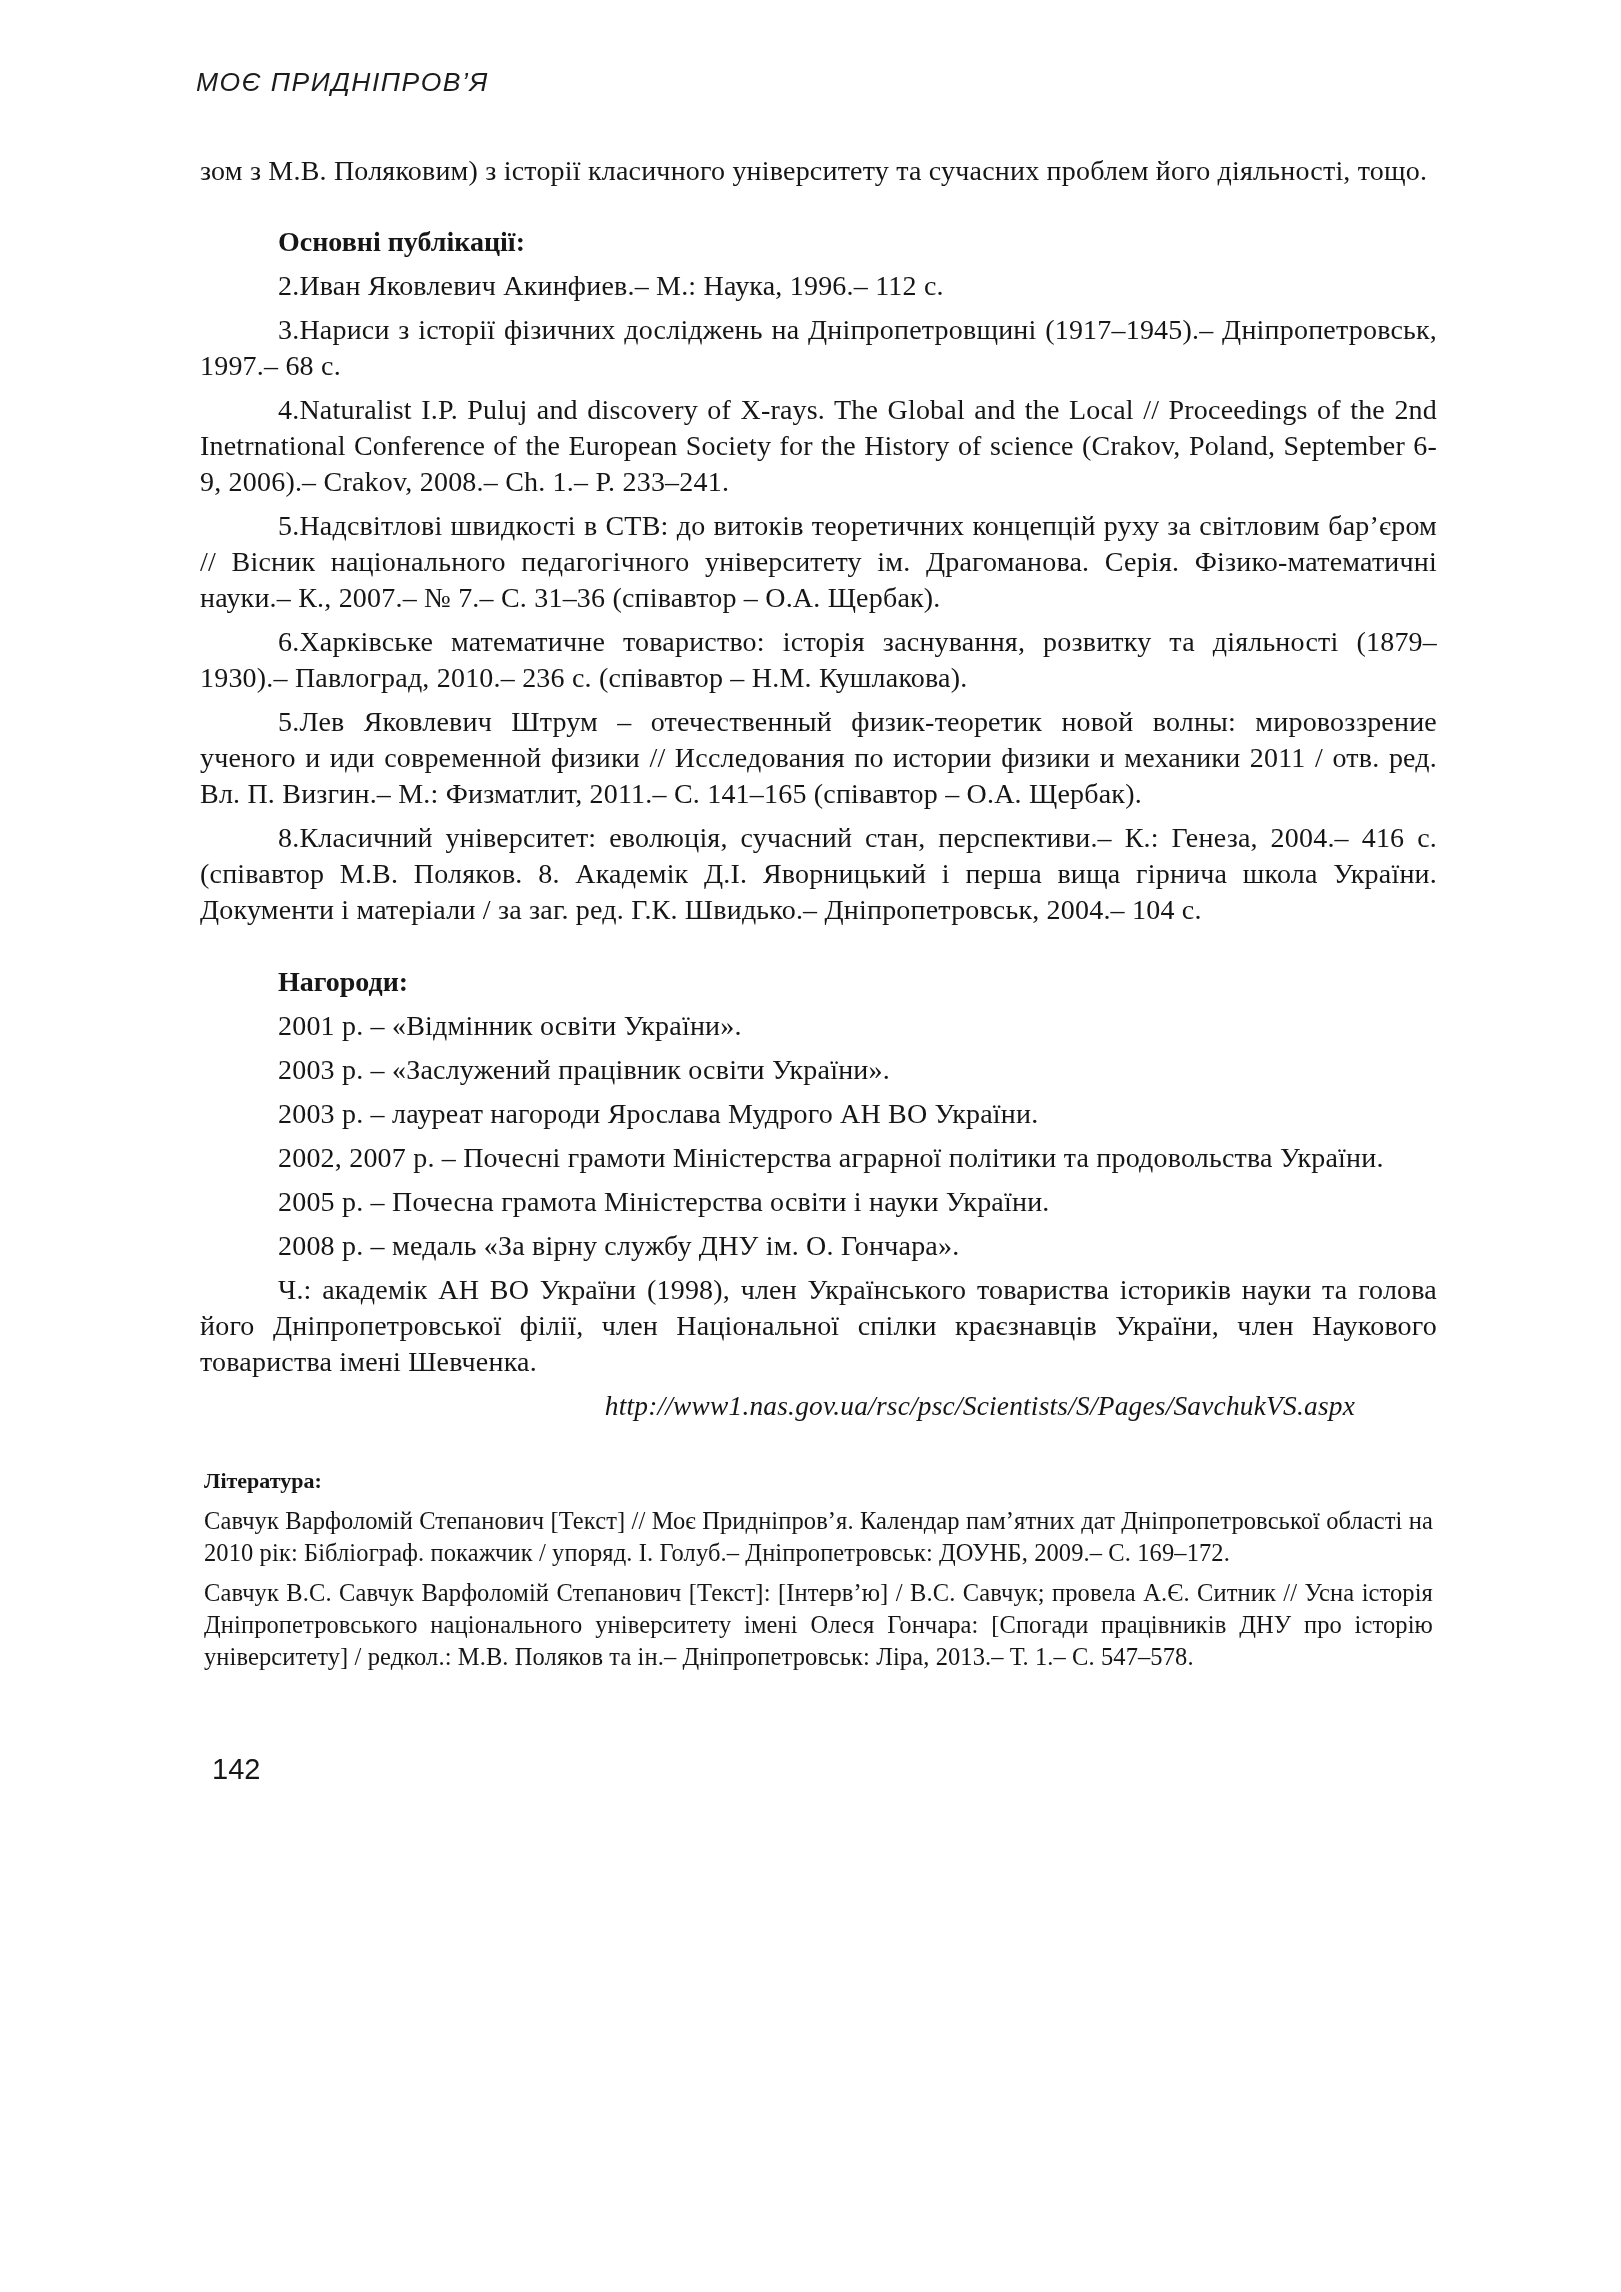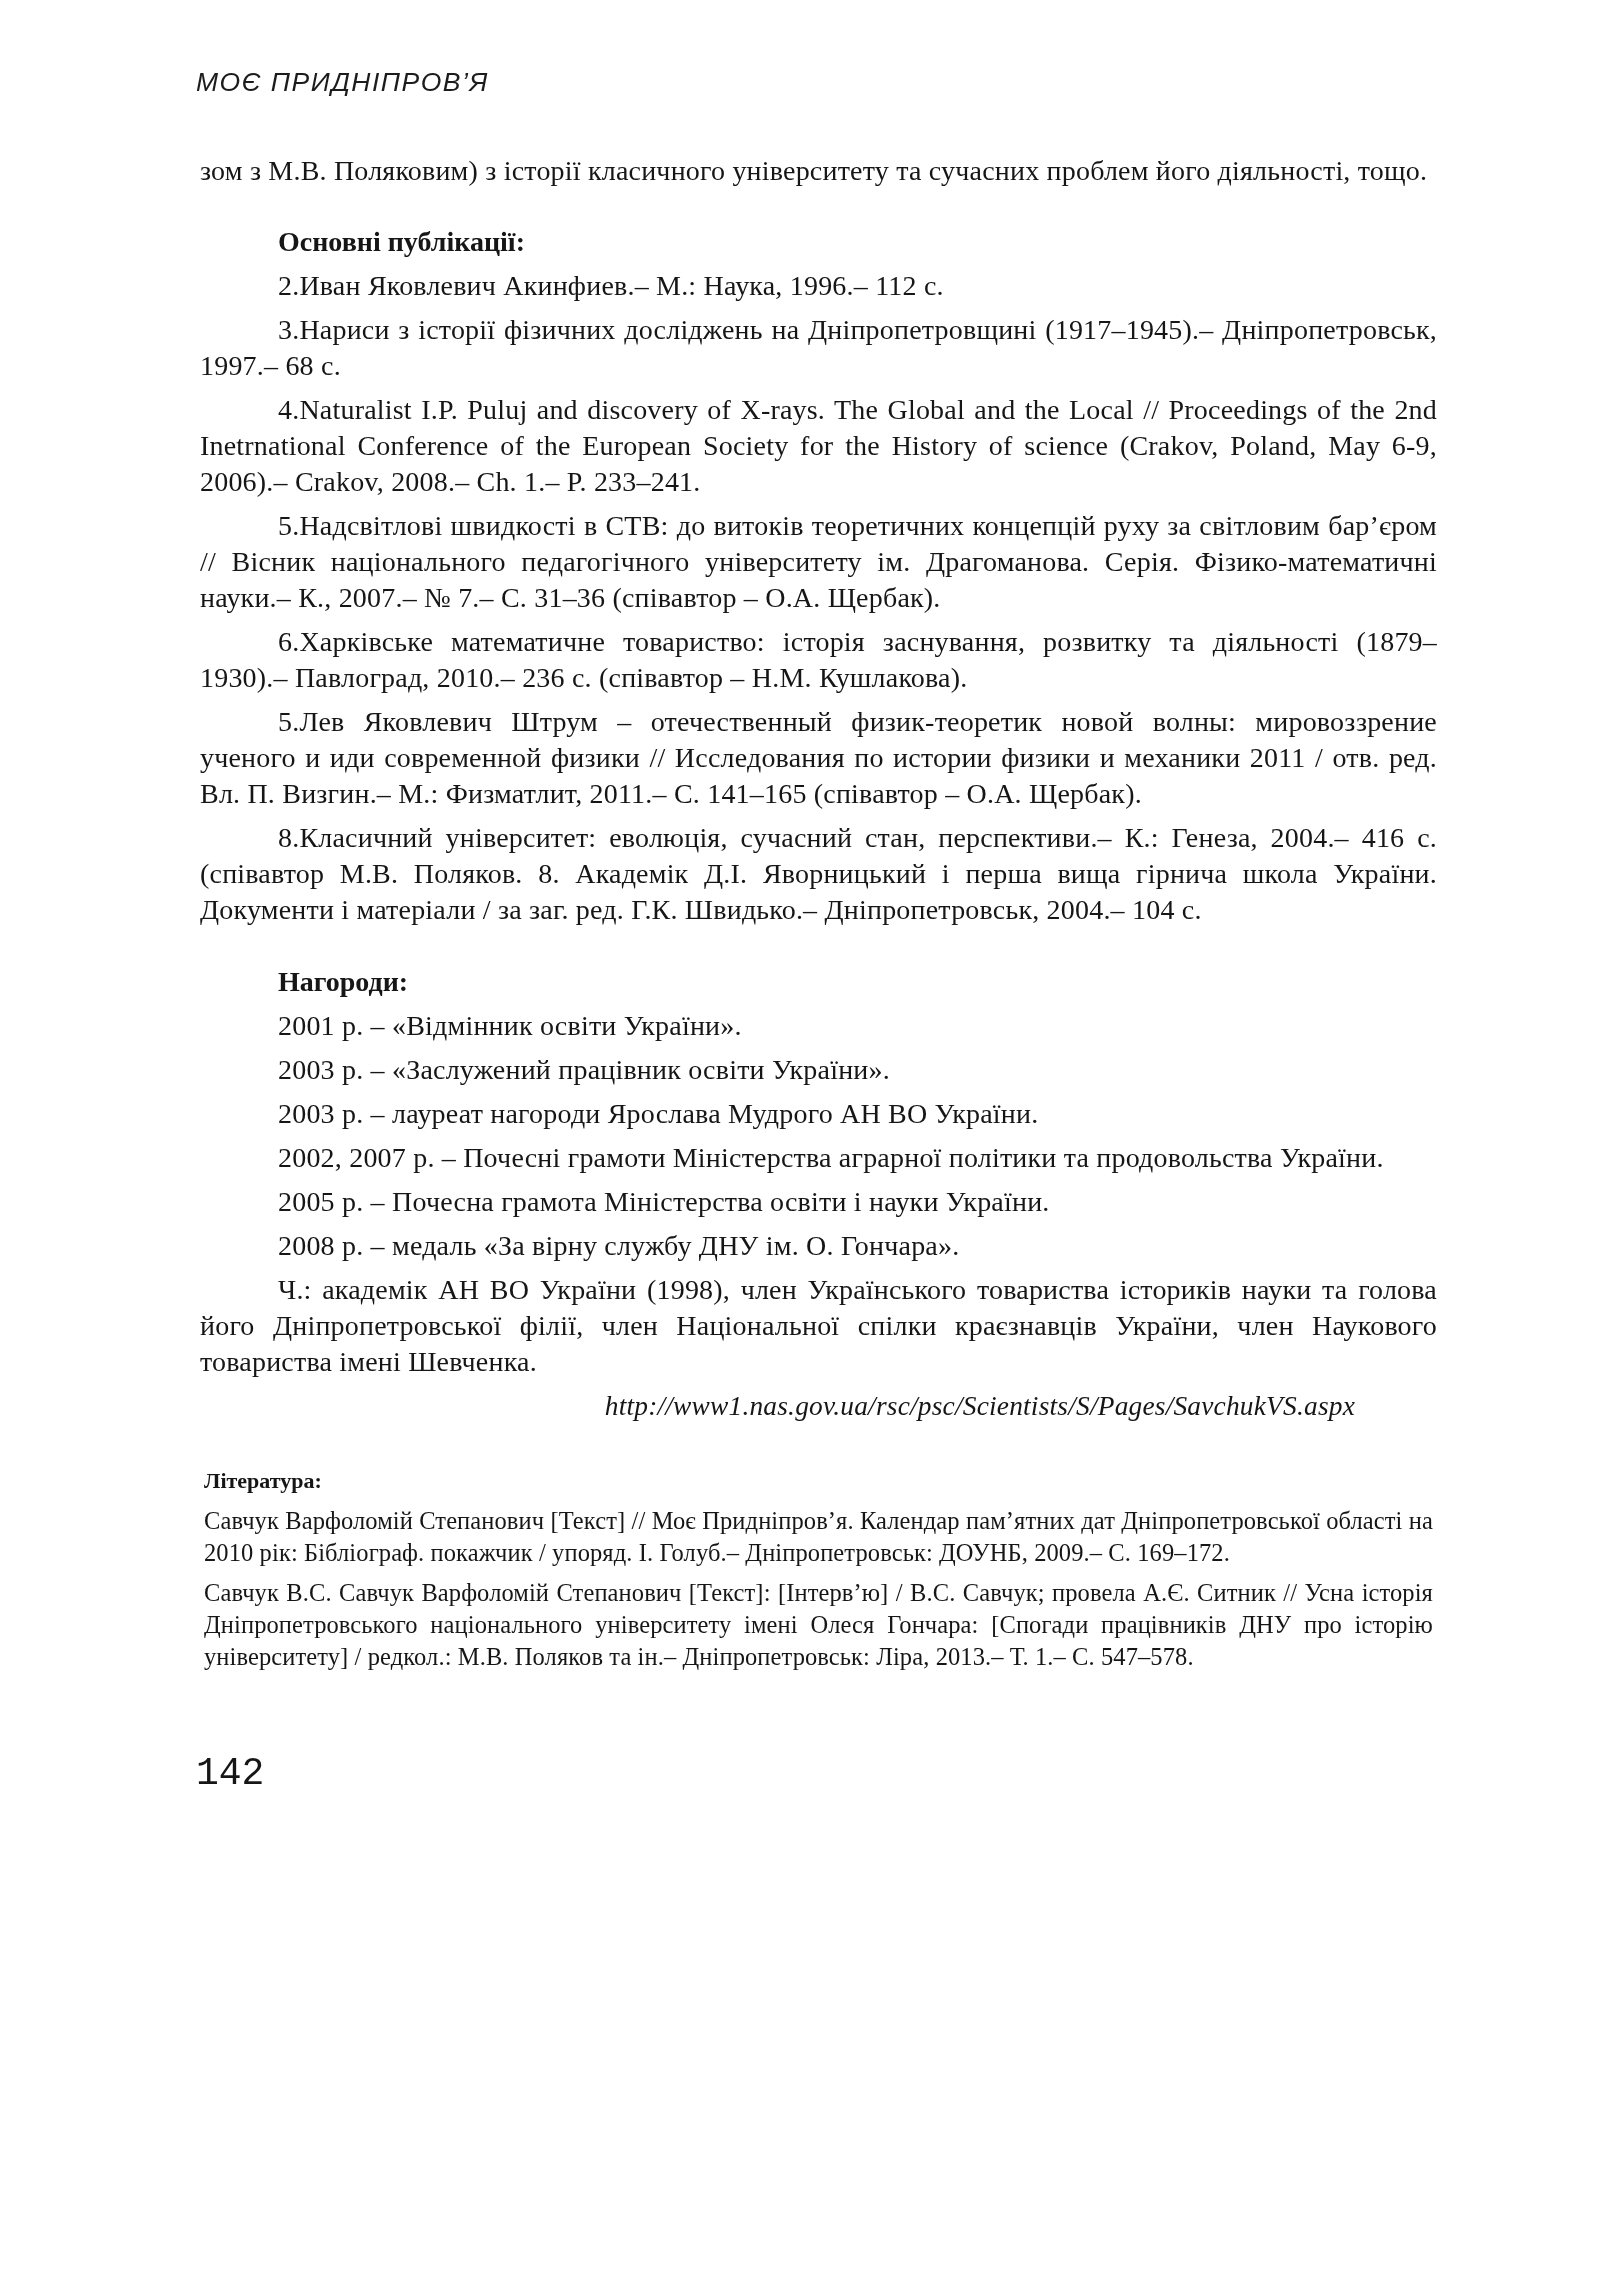--- a/index.html
+++ b/index.html
@@ -69,44 +69,44 @@
   }
   .lit {
     font-family: "Liberation Serif", serif;
     font-size: 24.5px;
     line-height: 32px;
     text-align: justify;
     letter-spacing: 0.1px;
   }
   .page-number {
     position: absolute;
-    left: 184px;
+    left: 200px;
     top: 1743px;
-    font-family: Liberation Mono, monospace;
-    font-size: 38px;
+    font-family: Liberation Sans, sans-serif;
+    font-size: 29px;
     line-height: 1;
     color: #161616;
   }
 </style>
 </head>
 <body>
 
 <div class="page">
 
   <div class="running-header">МОЄ ПРИДНІПРОВ’Я</div>
 
   <div class="content">
 
     <p class="body">зом з М.В. Поляковим) з історії класичного університету та сучасних проблем його діяльності, тощо.</p>
 
     <h2 class="sec">Основні публікації:</h2>
 
     <p class="body ind">2.Иван Яковлевич Акинфиев.– М.: Наука, 1996.– 112 с.</p>
     <p class="body ind">3.Нариси з історії фізичних досліджень на Дніпропетровщині (1917–1945).– Дніпропетровськ, 1997.– 68 с.</p>
-    <p class="body ind">4.Naturalist I.P. Puluj and discovery of X-rays. The Global and the Local // Proceedings of the 2nd Inetrnational Conference of the European Society for the History of science (Crakov, Poland, May 6-9, 2006).– Crakov, 2008.– Ch. 1.– P. 233–241.</p>
+    <p class="body ind">4.Naturalist I.P. Puluj and discovery of X-rays. The Global and the Local // Proceedings of the 2nd Inetrnational Conference of the European Society for the History of science (Crakov, Poland, September 6-9, 2006).– Crakov, 2008.– Ch. 1.– P. 233–241.</p>
     <p class="body ind">5.Надсвітлові швидкості в СТВ: до витоків теоретичних концепцій руху за світловим бар’єром // Вісник національного педагогічного університету ім. Драгоманова. Серія. Фізико-математичні науки.– К., 2007.– № 7.– С. 31–36 (співавтор – О.А. Щербак).</p>
     <p class="body ind">6.Харківське математичне товариство: історія заснування, розвитку та діяльності (1879–1930).– Павлоград, 2010.– 236 с. (співавтор – Н.М. Кушлакова).</p>
     <p class="body ind">5.Лев Яковлевич Штрум – отечественный физик-теоретик новой волны: мировоззрение ученого и иди современной физики // Исследования по истории физики и механики 2011 / отв. ред. Вл. П. Визгин.– М.: Физматлит, 2011.– С. 141–165 (співавтор – О.А. Щербак).</p>
     <p class="body ind">8.Класичний університет: еволюція, сучасний стан, перспективи.– К.: Генеза, 2004.– 416 с. (співавтор М.В. Поляков. 8. Академік Д.І. Яворницький і перша вища гірнича школа України. Документи і матеріали / за заг. ред. Г.К. Швидько.– Дніпропетровськ, 2004.– 104 с.</p>
 
     <h2 class="sec">Нагороди:</h2>
 
     <p class="body ind">2001 р. – «Відмінник освіти України».</p>
     <p class="body ind">2003 р. – «Заслужений працівник освіти України».</p>
     <p class="body ind">2003 р. – лауреат нагороди Ярослава Мудрого АН ВО України.</p>

